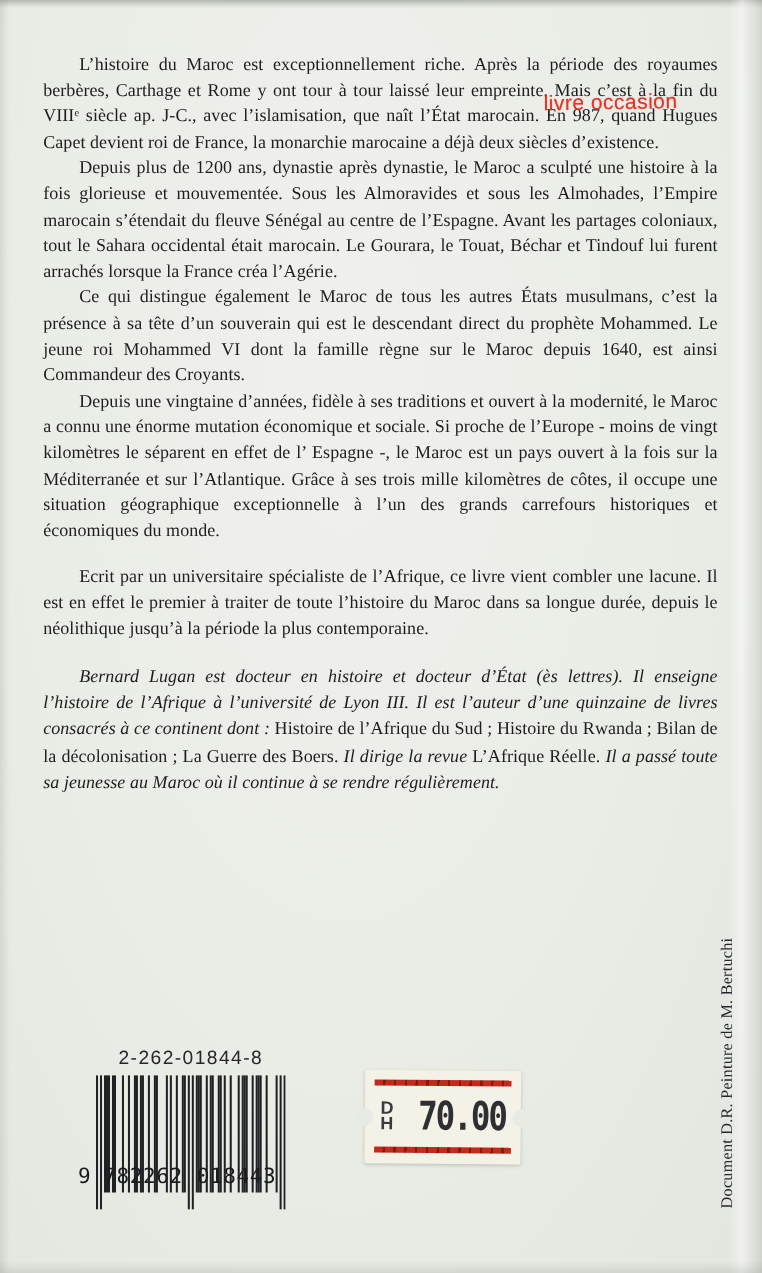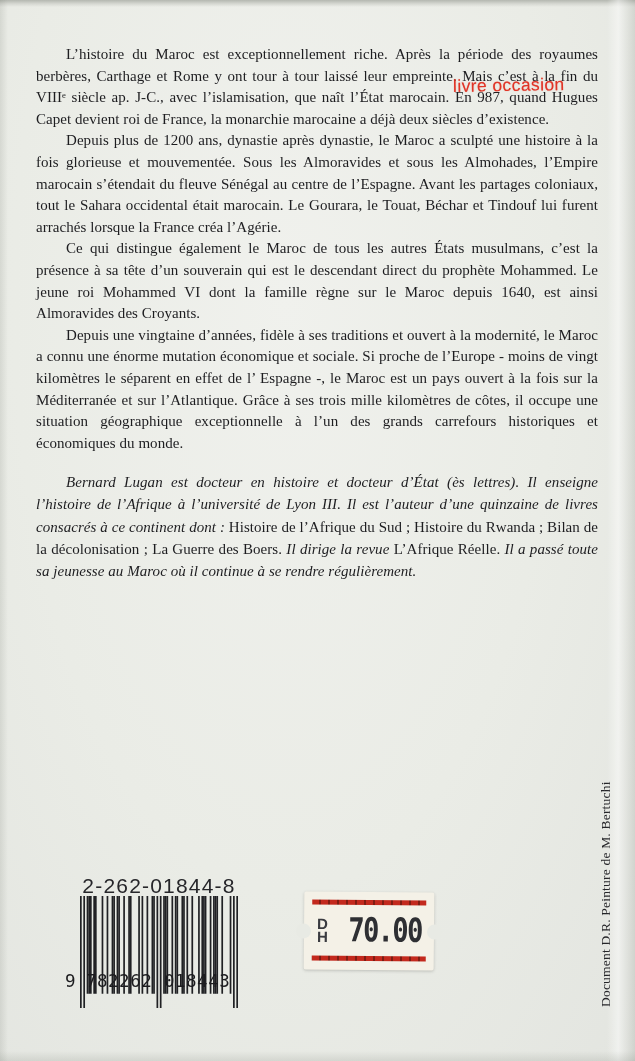--- a/index.html
+++ b/index.html
@@ -32,21 +32,21 @@
     position:absolute; left:453px; top:75px;
     font-family:"Liberation Sans","DejaVu Sans",sans-serif;
     font-size:17.5px; color:#e02617; letter-spacing:0.4px;
     transform:rotate(-1deg); opacity:0.92;
     text-shadow:0 0 1px rgba(224,38,23,0.55);
   }
 
   .barcode-block { position:absolute; left:80px; top:874px; width:158px; }
   .isbn {
     font-family:"Liberation Sans","DejaVu Sans",sans-serif;
-    font-size:21px; letter-spacing:1.2px; color:#26262a;
+    font-size:16px; letter-spacing:1.2px; color:#26262a;
     text-align:center; height:22px;
   }
   .bars { display:block; width:158px; height:112px; }
   .bars rect { fill:#202124; }
   .ean-row span {
     position:absolute; top:97px;
     font-family:"DejaVu Sans Mono","Liberation Mono",monospace;
     font-size:17.5px; color:#1c1c1f;
   }
   .ean-row .d9 { left:-15px; }
@@ -88,22 +88,23 @@
 </head>
 <body>
 
 <div class="page">
   <div class="edge-top"></div>
   <div class="edge-left"></div>
 
   <div class="text-block">
     <p>L’histoire du Maroc est exceptionnellement riche. Après la période des royaumes berbères, Carthage et Rome y ont tour à tour laissé leur empreinte. Mais c’est à la fin du VIIIᵉ siècle ap. J-C., avec l’islamisation, que naît l’État marocain. En 987, quand Hugues Capet devient roi de France, la monarchie marocaine a déjà deux siècles d’existence.</p>
     <p>Depuis plus de 1200 ans, dynastie après dynastie, le Maroc a sculpté une histoire à la fois glorieuse et mouvementée. Sous les Almoravides et sous les Almohades, l’Empire marocain s’étendait du fleuve Sénégal au centre de l’Espagne. Avant les partages coloniaux, tout le Sahara occidental était marocain. Le Gourara, le Touat, Béchar et Tindouf lui furent arrachés lorsque la France créa l’Agérie.</p>
-    <p>Ce qui distingue également le Maroc de tous les autres États musulmans, c’est la présence à sa tête d’un souverain qui est le descendant direct du prophète Mohammed. Le jeune roi Mohammed VI dont la famille règne sur le Maroc depuis 1640, est ainsi Almoravides des Croyants.</p>
+    <p>Ce qui distingue également le Maroc de tous les autres États musulmans, c’est la présence à sa tête d’un souverain qui est le descendant direct du prophète Mohammed. Le jeune roi Mohammed VI dont la famille règne sur le Maroc depuis 1640, est ainsi Commandeur des Croyants.</p>
     <p>Depuis une vingtaine d’années, fidèle à ses traditions et ouvert à la modernité, le Maroc a connu une énorme mutation économique et sociale. Si proche de l’Europe - moins de vingt kilomètres le séparent en effet de l’ Espagne -, le Maroc est un pays ouvert à la fois sur la Méditerranée et sur l’Atlantique. Grâce à ses trois mille kilomètres de côtes, il occupe une situation géographique exceptionnelle à l’un des grands carrefours historiques et économiques du monde.</p>
+    <p class="gap-before">Ecrit par un universitaire spécialiste de l’Afrique, ce livre vient combler une lacune. Il est en effet le premier à traiter de toute l’histoire du Maroc dans sa longue durée, depuis le néolithique jusqu’à la période la plus contemporaine.</p>
     <p class="bio"><span class="it">Bernard Lugan est docteur en histoire et docteur d’État (ès lettres). Il enseigne l’histoire de l’Afrique à l’université de Lyon III. Il est l’auteur d’une quinzaine de livres consacrés à ce continent dont : </span><span class="rm">Histoire de l’Afrique du Sud ; Histoire du Rwanda ; Bilan de la décolonisation ; La Guerre des Boers. </span><span class="it">Il dirige la revue </span><span class="rm">L’Afrique Réelle. </span><span class="it">Il a passé toute sa jeunesse au Maroc où il continue à se rendre régulièrement.</span></p>
   </div>
 
   <div class="stamp">livre occasion</div>
 
   <div class="barcode-block">
     <div class="isbn">2-262-01844-8</div>
     <svg class="bars" id="barcode-svg" viewBox="0 0 95 110" preserveAspectRatio="none">
         <rect x="0" y="0" width="1.02" height="110"></rect>
         <rect x="2" y="0" width="1.02" height="110"></rect>

